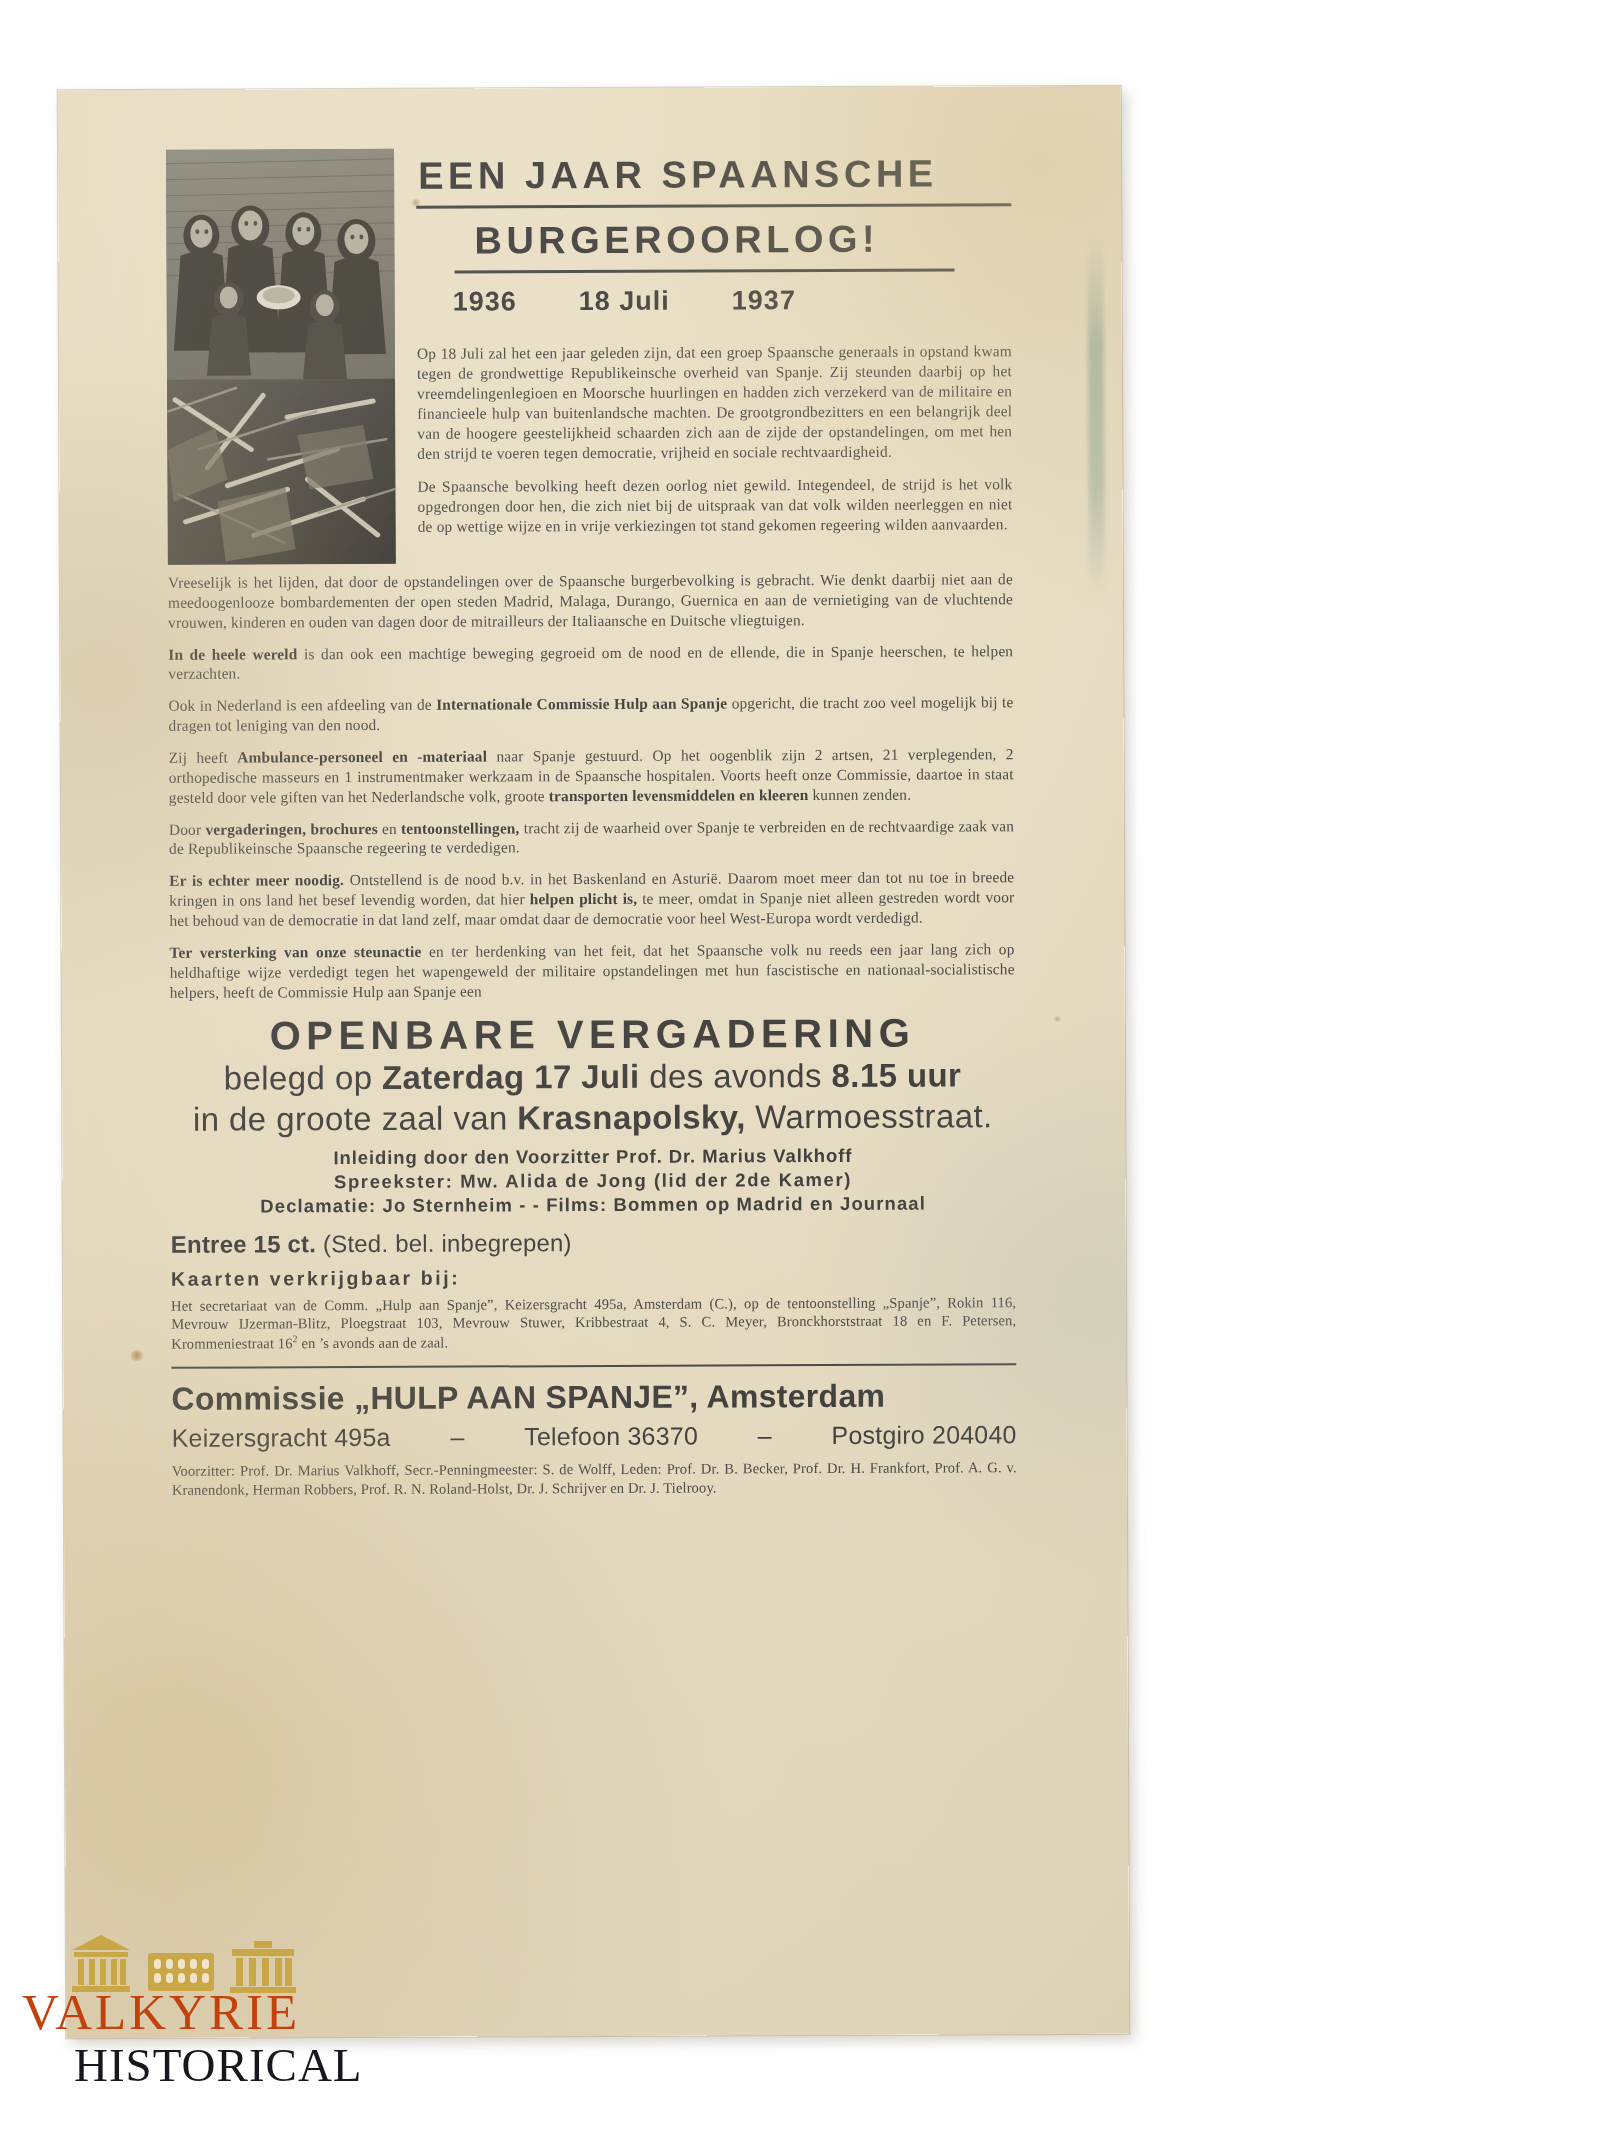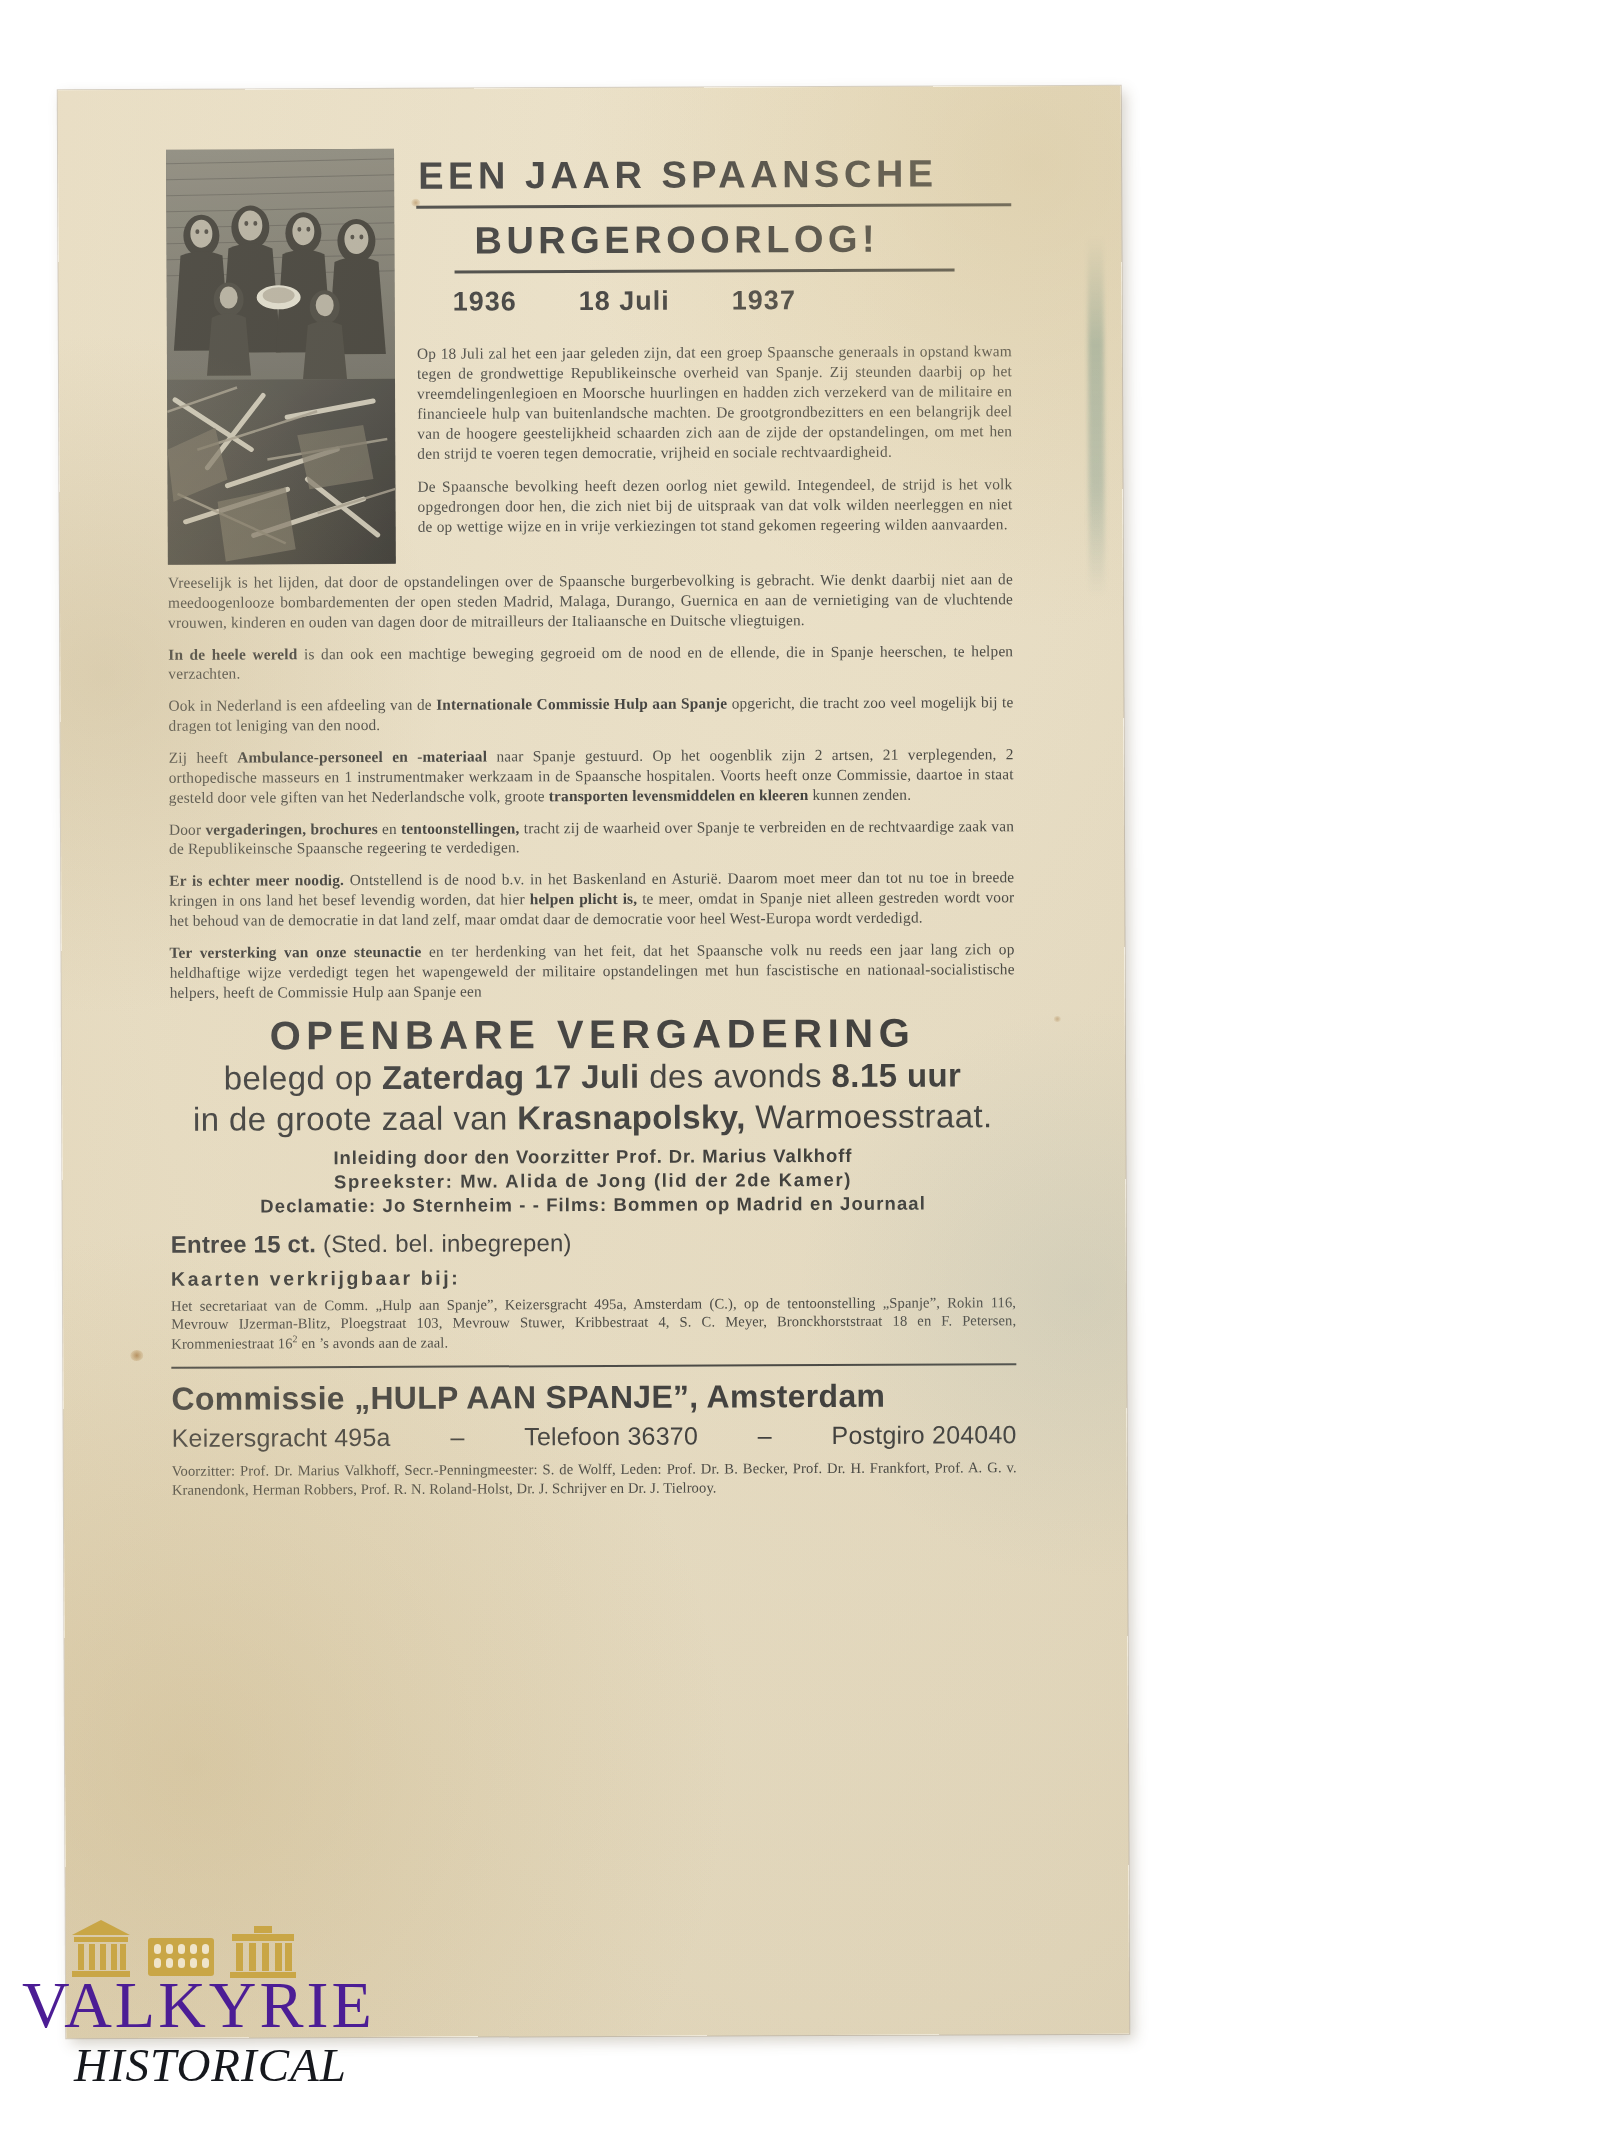--- a/index.html
+++ b/index.html
@@ -248,28 +248,27 @@
   }
   .wm-icons {
     display: flex;
     align-items: flex-end;
     gap: 14px;
     padding-left: 48px;
     margin-bottom: -10px;
   }
   .wm-title {
     font-family: "Liberation Serif", serif;
-    font-size: 66px;
+    font-size: 51px;
     letter-spacing: 3px;
-    color: #4c1d95;
+    color: #c2410c;
     line-height: 1;
   }
   .wm-sub {
     font-family: "Liberation Serif", serif;
-    font-style: italic;
     font-size: 47px;
     letter-spacing: 1px;
     color: #16181d;
     line-height: 1;
     margin-top: 4px;
     padding-left: 52px;
   }
 </style>
 </head>
 <body>

